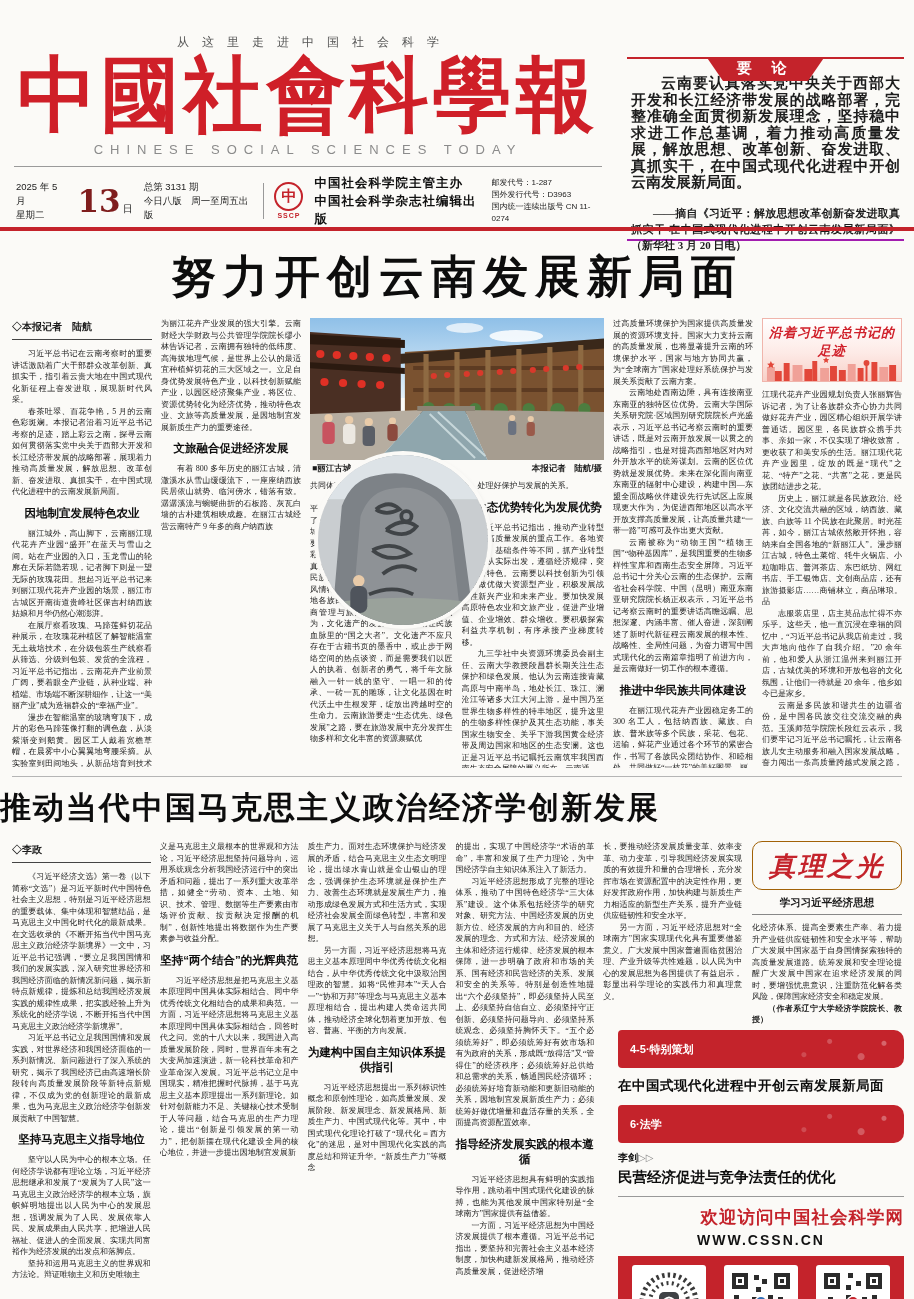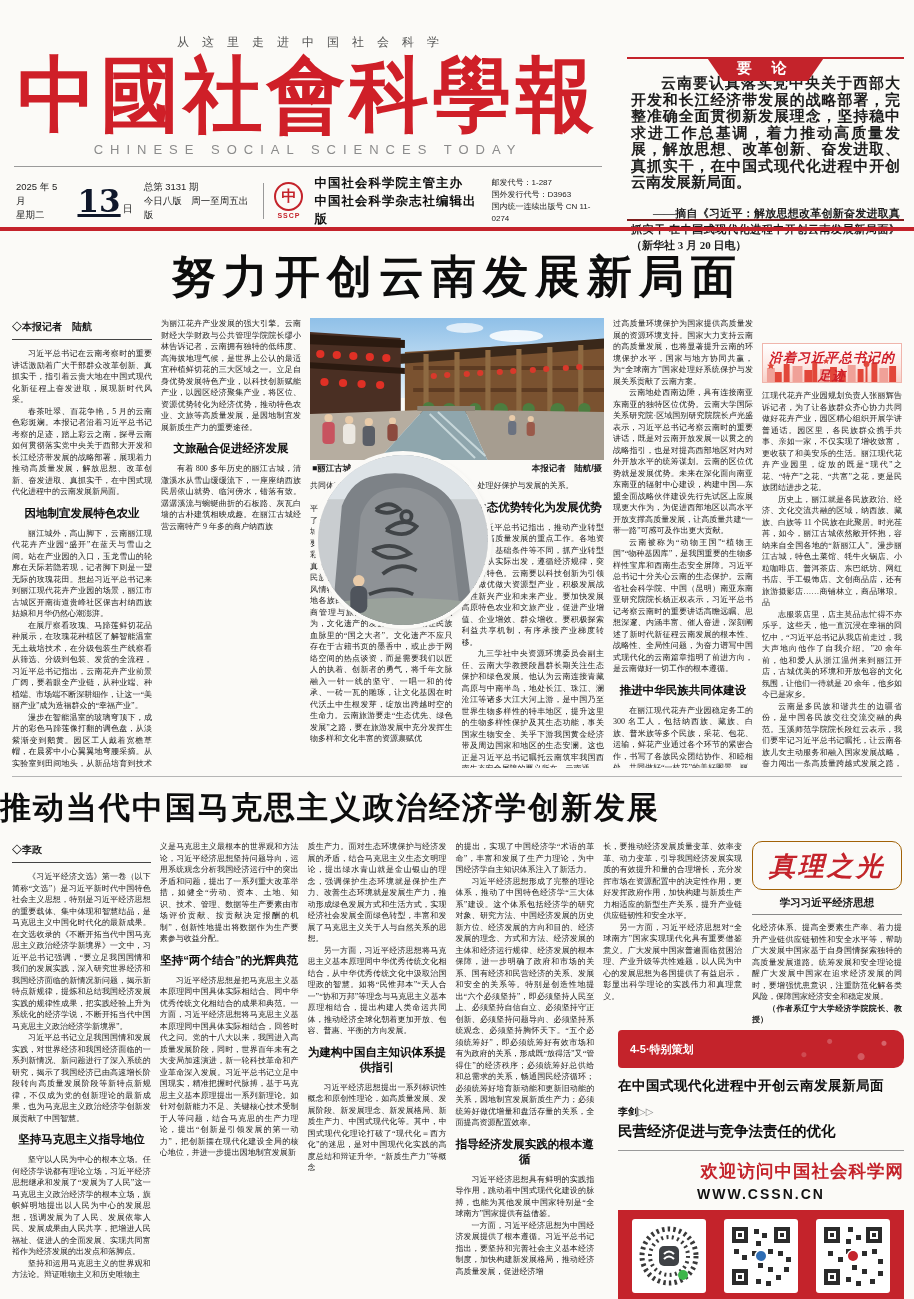--- a/index.html
+++ b/index.html
@@ -17,36 +17,36 @@
   .paper-title { text-align:center; color:#cf1f28; font-weight:bold; font-size:79px; line-height:1.02;
                  letter-spacing:4px; font-family:"DejaVu Serif","Liberation Serif",serif;
                  transform:scaleY(1.04); transform-origin:top; }
   .title-en { text-align:center; color:#8b8b8b; font-size:13px; letter-spacing:7px; margin-top:8px;
               font-family:"Liberation Sans","DejaVu Sans",sans-serif; }
   .mast-rule { border-top:1px solid #9a9a9a; margin-top:9px; }
   .date-row { display:flex; align-items:center; gap:11px; padding:7px 0 0 2px;
               font-family:"Liberation Sans","DejaVu Sans",sans-serif; }
   .date-a { font-size:9.5px; line-height:14px; color:#222; }
   .date-day { display:flex; align-items:flex-end; }
-  .date-day b { font-size:31px; line-height:30px; color:#0f172a; font-family:"DejaVu Serif",serif;text-decoration:underline; }
+  .date-day b { font-size:31px; line-height:30px; color:#7f1d1d; font-family:"DejaVu Serif",serif; }
   .date-day span { font-size:10px; margin-left:2px; }
   .issue { font-size:9.5px; line-height:14px; color:#222; }
   .vr { width:1px; height:36px; background:#999; }
   .sscp { display:flex; flex-direction:column; align-items:center; gap:1px; }
   .sscp-circle { width:29px; height:29px; border:2px solid #c4232b; border-radius:50%; color:#c4232b;
                  display:flex; align-items:center; justify-content:center; font-weight:bold; font-size:15px;
                  font-family:"DejaVu Serif",serif; }
   .sscp-txt { font-size:7px; font-weight:bold; color:#c4232b; letter-spacing:1px; }
   .publisher { font-size:12.5px; font-weight:bold; line-height:18px; letter-spacing:1px; color:#111;
                font-family:"Liberation Serif",serif; }
   .codes { font-size:8px; line-height:12px; color:#222; }
   .red-rule { position:absolute; left:0; right:0; top:227px; height:4px; background:#c4232b; }
   
-  .yaolun { position:absolute; left:627px; top:57px; width:277px; height:164px;
-            border-top:2px solid #c4232b; border-bottom:2px solid #7f1d1d; padding:16px 4px 0; }
+  .yaolun { position:absolute; left:627px; top:57px; width:277px; height:184px;
+            border-top:2px solid #c4232b; border-bottom:2px solid #a21caf; padding:16px 4px 0; }
   .yaolun-ribbon { position:absolute; top:-2px; left:50%; transform:translateX(-50%);
                    width:118px; height:24px; background:#c4232b; color:#fff; text-align:center;
                    line-height:23px; font-size:15px; font-weight:bold; letter-spacing:8px;
                    clip-path:polygon(0 0,100% 0,86% 100%,14% 100%);
                    font-family:"Liberation Serif",serif; }
   .yaolun-body { font-size:15px; line-height:16.5px; text-align:justify; text-indent:2em;
                  font-weight:600; color:#1d1d1d; }
   .yaolun-attr { font-size:11px; line-height:16px; text-align:justify; text-indent:2em;
                  font-weight:800; margin-top:14px; }
   
@@ -63,22 +63,22 @@
   .sub-head { font-size:11.5px; font-weight:800; text-align:center; margin:8px 0 7px; color:#0d0d0d;
               font-family:"Liberation Sans","DejaVu Sans",sans-serif; }
   .photo-wrap svg { display:block; width:100%; height:142px; }
   .caption-row { display:flex; justify-content:space-between; align-items:center; padding:3px 2px 5px;
                  font-size:8.5px; font-weight:bold; font-family:"Liberation Sans",sans-serif; }
   .inner-cols { display:flex; gap:9px; }
   .inner-cols .ncol { flex:1; }
   .circle-photo { position:absolute; left:318px; top:455px; width:170px; height:170px; border-radius:50%;
                   overflow:hidden; box-shadow:0 0 0 4px #fbfaf7, 1px 2px 6px rgba(0,0,0,.25); z-index:3; }
   .circle-photo svg { display:block; width:100%; height:100%; }
-  .footsteps { position:relative; height:40px; margin-bottom:7px; border:1px solid #f0b5ac;
-               background:linear-gradient(180deg,#ffffff 0%,#fdeae6 55%,#f8d0c8 100%); overflow:hidden;margin-top:25px; }
+  .footsteps { position:relative; height:64px; margin-bottom:7px; border:1px solid #f0b5ac;
+               background:linear-gradient(180deg,#ffffff 0%,#fdeae6 55%,#f8d0c8 100%); overflow:hidden; }
   .footsteps-text { position:relative; z-index:2; text-align:center; color:#d0202a; font-weight:900;
                     font-size:13px; letter-spacing:1px; padding-top:5px; font-style:italic;
                     font-family:"Liberation Serif",serif; }
   .footsteps svg { position:absolute; left:0; bottom:0; width:100%; height:26px; }
   .divider { height:1px; background:#b5b5b5; margin:8px 12px 0; }
   
   .headline2 { text-align:left; font-size:31px; font-weight:900; letter-spacing:2px; color:#0d0d0d;
                padding:10px 4px 12px 0; font-family:"Liberation Sans","DejaVu Sans",sans-serif; }
   .art2-wrap { display:flex; gap:10px; padding:0 12px; }
   .art2-cols { display:flex; gap:9px; flex:1; height:462px; overflow:hidden; }
@@ -394,20 +394,21 @@
       <div>
           <div class="para">化经济体系、提高全要素生产率、着力提升产业链供应链韧性和安全水平等，帮助广大发展中国家基于自身国情探索独特的高质量发展道路。统筹发展和安全理论提醒广大发展中国家在追求经济发展的同时，要增强忧患意识，注重防范化解各类风险，保障国家经济安全和稳定发展。</div>
           <div class="para author">（作者系辽宁大学经济学院院长、教授）</div>
         </div>
     </div>
   </div>
 
   <div class="promo">
     <div class="promo-banner">4-5·特别策划</div>
     <div class="promo-title1">在中国式现代化进程中开创云南发展新局面</div>
+    <div class="promo-banner">6·法学</div>
     <div class="promo-author">
       <span>李剑</span><em>▷▷</em>
     </div>
     <div class="promo-title2">民营经济促进与竞争法责任的优化</div>
     <div class="promo-hr"></div>
     <div class="cssn-line1">欢迎访问中国社会科学网</div>
     <div class="cssn-line2">WWW.CSSN.CN</div>
     <div class="qr-strip">
       <div class="qr-item">
         <div class="qr-box">

